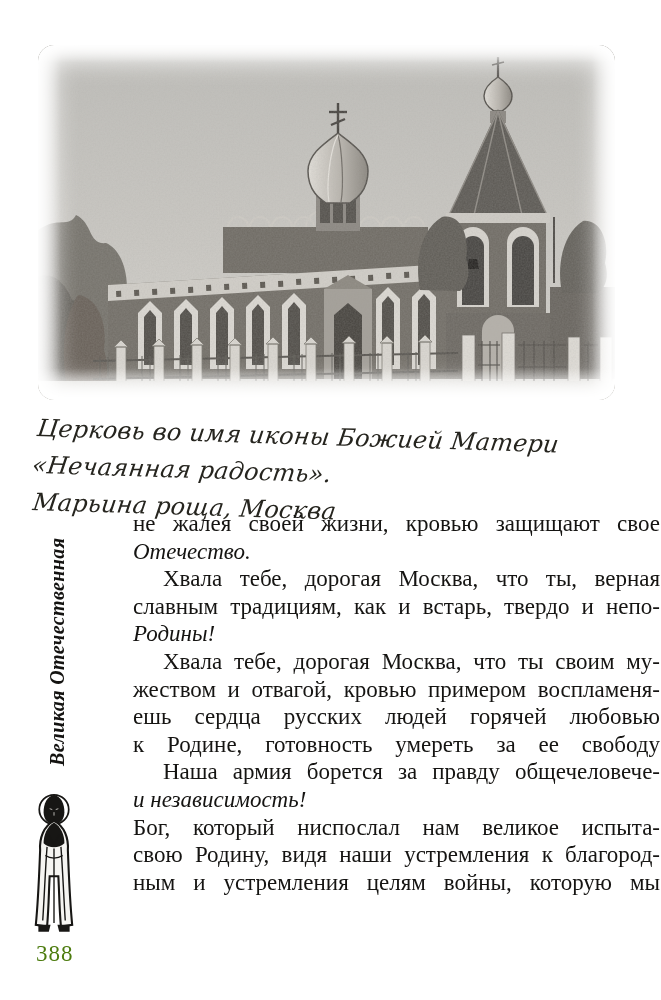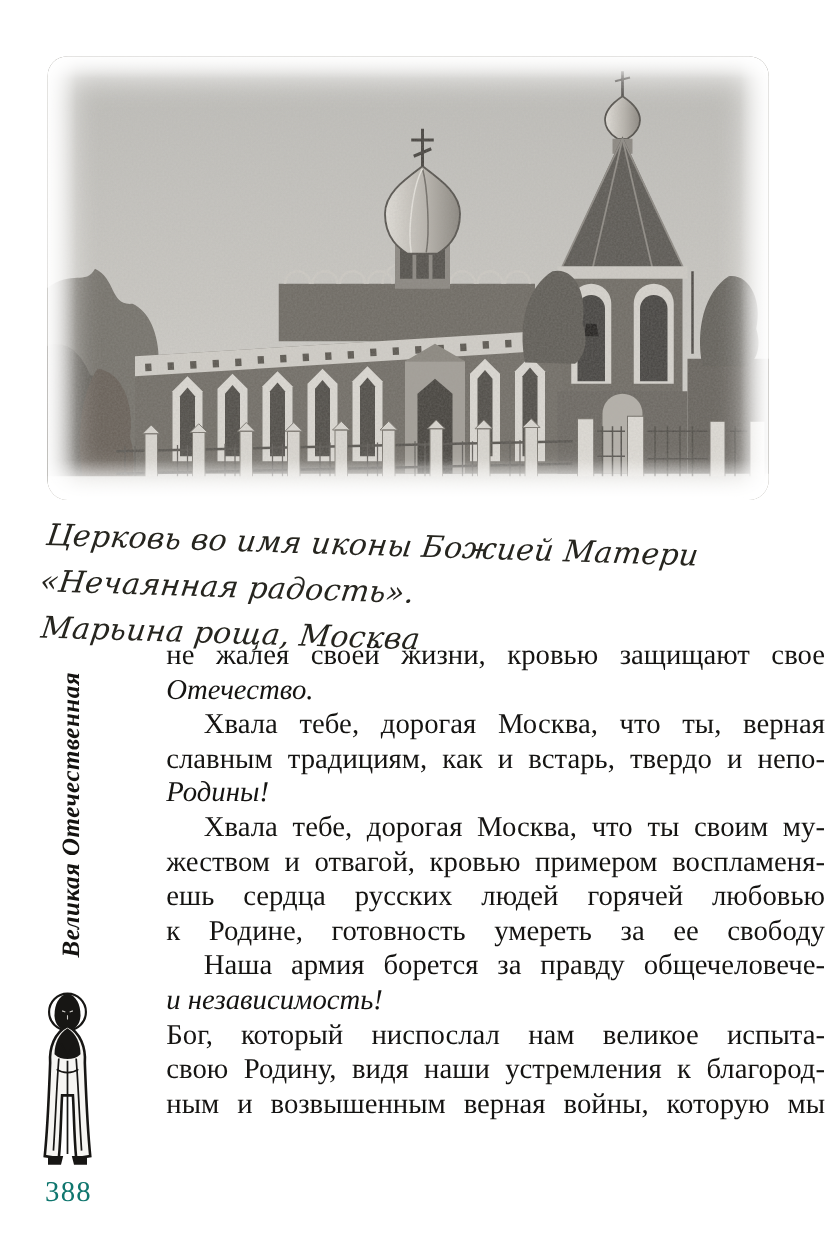--- a/index.html
+++ b/index.html
@@ -44,21 +44,21 @@
   
   .series{
     position:absolute;left:46px;top:766px;white-space:nowrap;
     transform:rotate(-90deg);transform-origin:0 0;
     font-family:"Liberation Serif",serif;font-style:italic;font-weight:bold;
     font-size:20px;letter-spacing:.4px;color:#141311;width:212px;text-align:center;
   }
   .saint{position:absolute;left:28px;top:786px;width:52px;height:152px;}
   .pagenum{
     position:absolute;left:36px;top:941px;
-    font-size:23px;letter-spacing:1px;color:#0f766e;
+    font-size:23px;letter-spacing:1px;color:#4d7c0f;
   }
 </style>
 </head>
 <body>
 
 <div class="page">
 
   <figure class="photo">
     <svg width="577" height="355" viewBox="0 0 577 355" xmlns="http://www.w3.org/2000/svg">
       <defs>
@@ -286,21 +286,21 @@
       <div class="bl">славным традициям, как и встарь, твердо и непо-</div>
       <div class="bl end">Родины!</div>
       <div class="bl ind">Хвала тебе, дорогая Москва, что ты своим му-</div>
       <div class="bl">жеством и отвагой, кровью примером воспламеня-</div>
       <div class="bl">ешь сердца русских людей горячей любовью</div>
       <div class="bl">к Родине, готовность умереть за ее свободу</div>
       <div class="bl ind">Наша армия борется за правду общечеловече-</div>
       <div class="bl end">и независимость!</div>
       <div class="bl">Бог, который ниспослал нам великое испыта-</div>
       <div class="bl">свою Родину, видя наши устремления к благород-</div>
-      <div class="bl">ным и возвышенным верная войны, которую мы</div>
+      <div class="bl">ным и устремления целям войны, которую мы</div>
     </main>
 
   <div class="series">Великая Отечественная</div>
 
   <div class="saint">
     <svg width="52" height="152" viewBox="0 0 60 175" xmlns="http://www.w3.org/2000/svg">
       <circle cx="30" cy="27" r="17" fill="none" stroke="#171614" stroke-width="2"></circle>
       <path d="M30,10 C38,12 42,20 42,30 C42,38 37,44 30,44 C23,44 18,38 18,30 C18,20 22,12 30,10 Z" fill="#171614"></path>
       <g stroke="#cfcdc9" stroke-width="1">
         <line x1="25" y1="26" x2="28" y2="27"></line>

